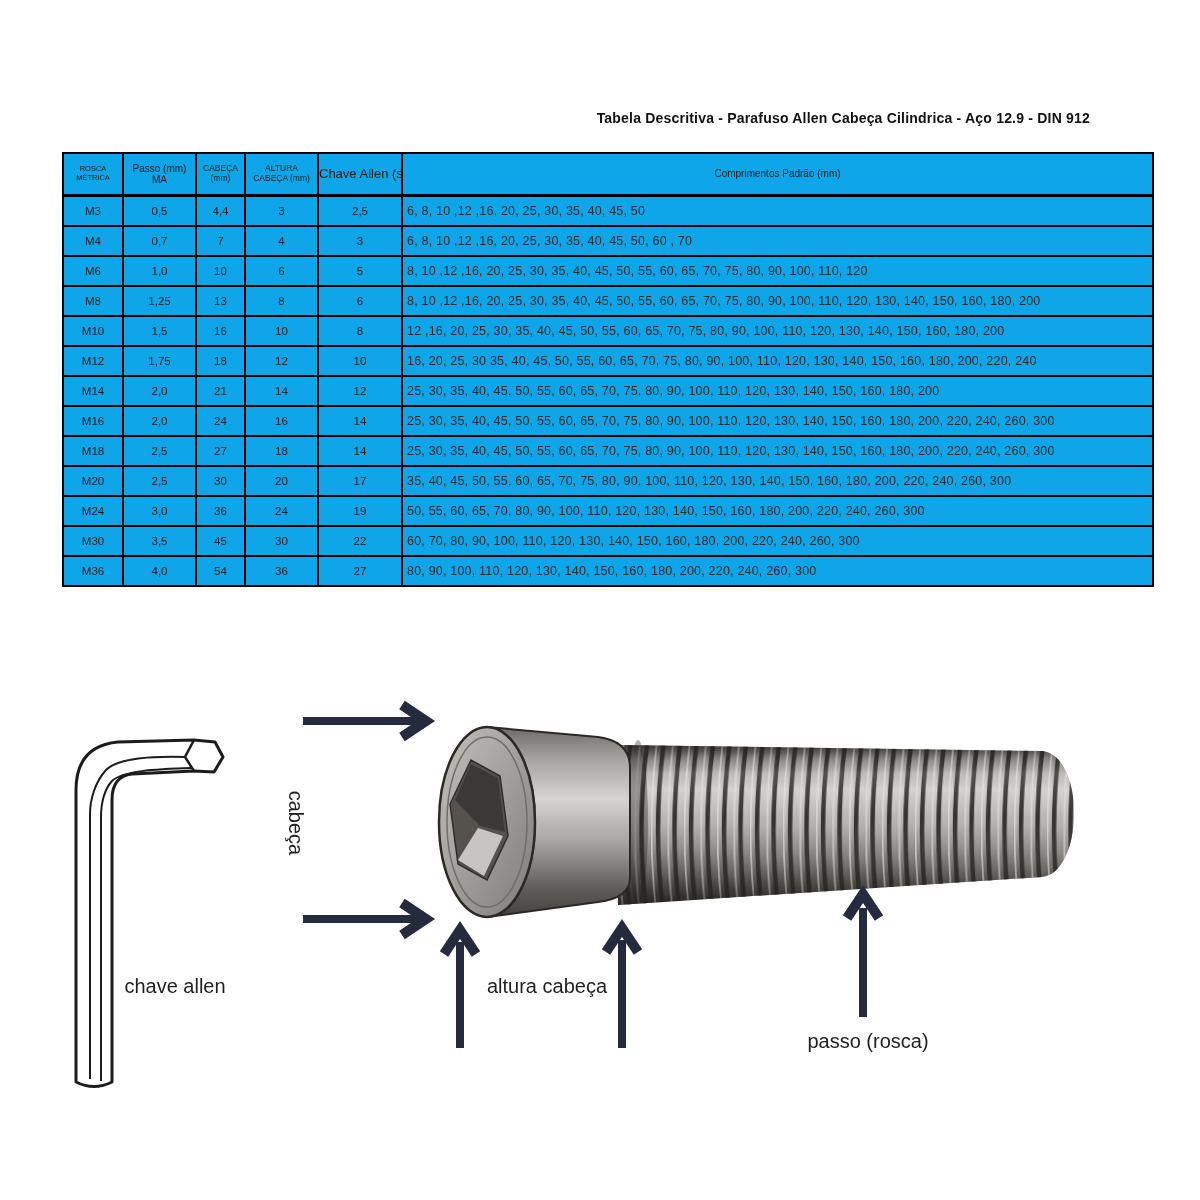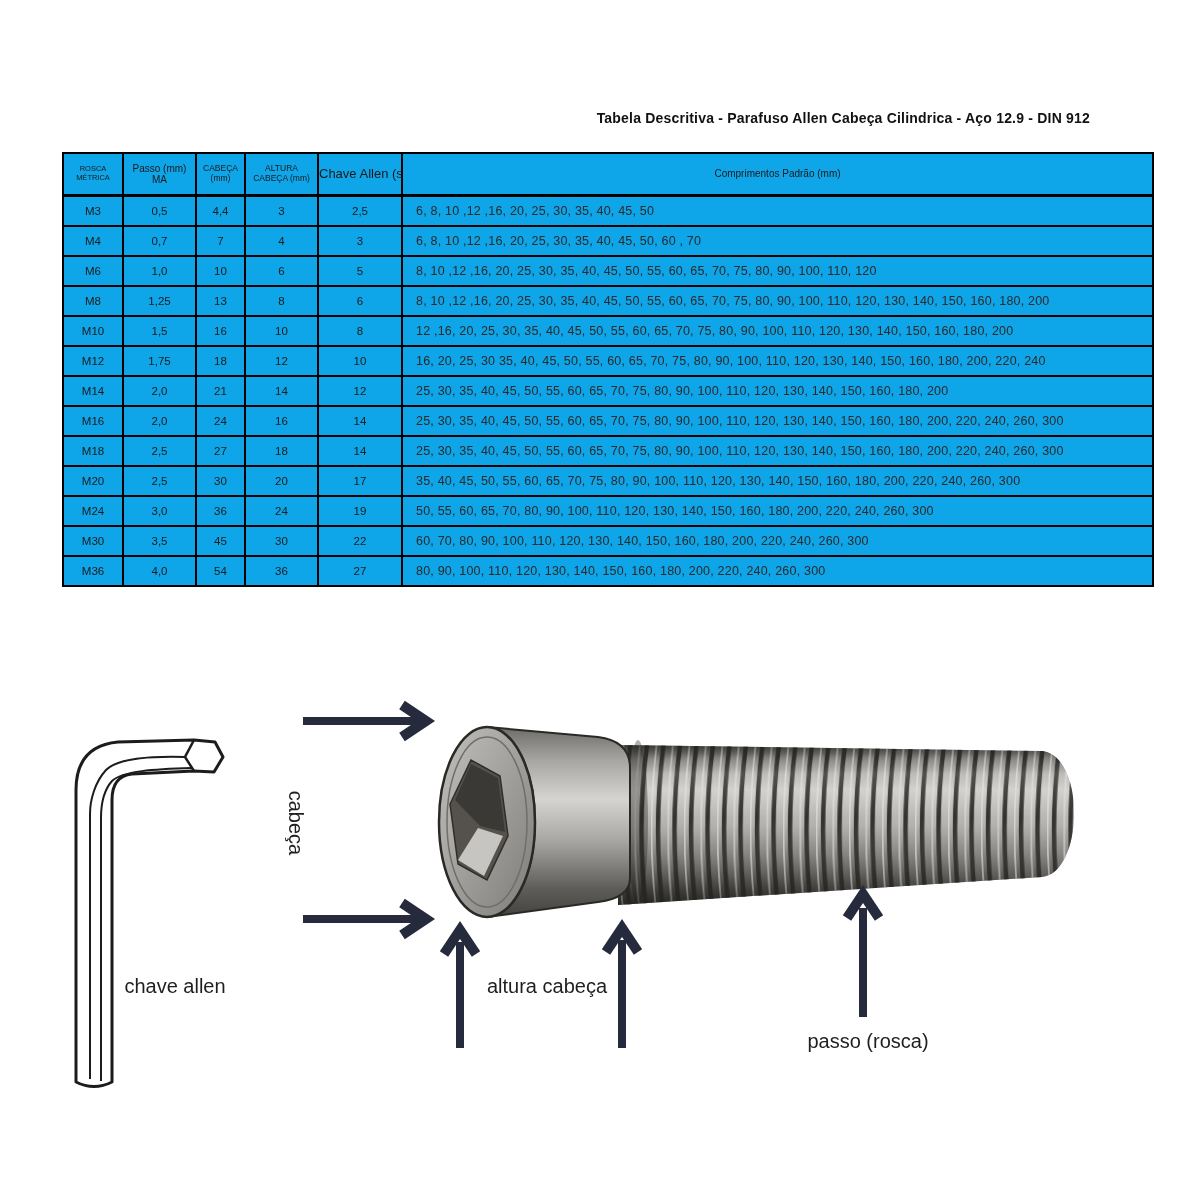--- a/index.html
+++ b/index.html
@@ -15,21 +15,21 @@
   .spec-table{
     position:absolute;left:62px;top:152px;width:1090px;
     border-collapse:collapse;table-layout:fixed;background:#0ea5e9;
   }
   .spec-table th,.spec-table td{
     border:2px solid #000;padding:0;vertical-align:middle;overflow:hidden;white-space:nowrap;
   }
   .spec-table th{height:40px;border-bottom:3px solid #000;font-weight:normal;line-height:1.15;}
   .spec-table td{height:28px;text-align:center;font-size:11.5px;color:#1b1b1b;}
   .spec-table td.comp{
-    text-align:left;padding-left:13px;font-size:12.5px;color:#2a2a2a;letter-spacing:.2px;
+    text-align:left;padding-left:4px;font-size:12.5px;color:#2a2a2a;letter-spacing:.2px;
   }
   .th-c0{font-size:7.5px;}
   .th-c1{font-size:10px;font-weight:bold;margin-left:44px;}
   .th-c2,.th-c3{font-size:8.5px;}
   .th-c4{font-size:13px;font-weight:bold;}
   .th-c5{font-size:10px;font-weight:bold;}
   .diagram{position:absolute;left:0;top:650px;width:1200px;height:550px;}
   .dlabel{
     position:absolute;font-size:20px;color:#1f1f1f;text-align:center;line-height:20px;
   }

